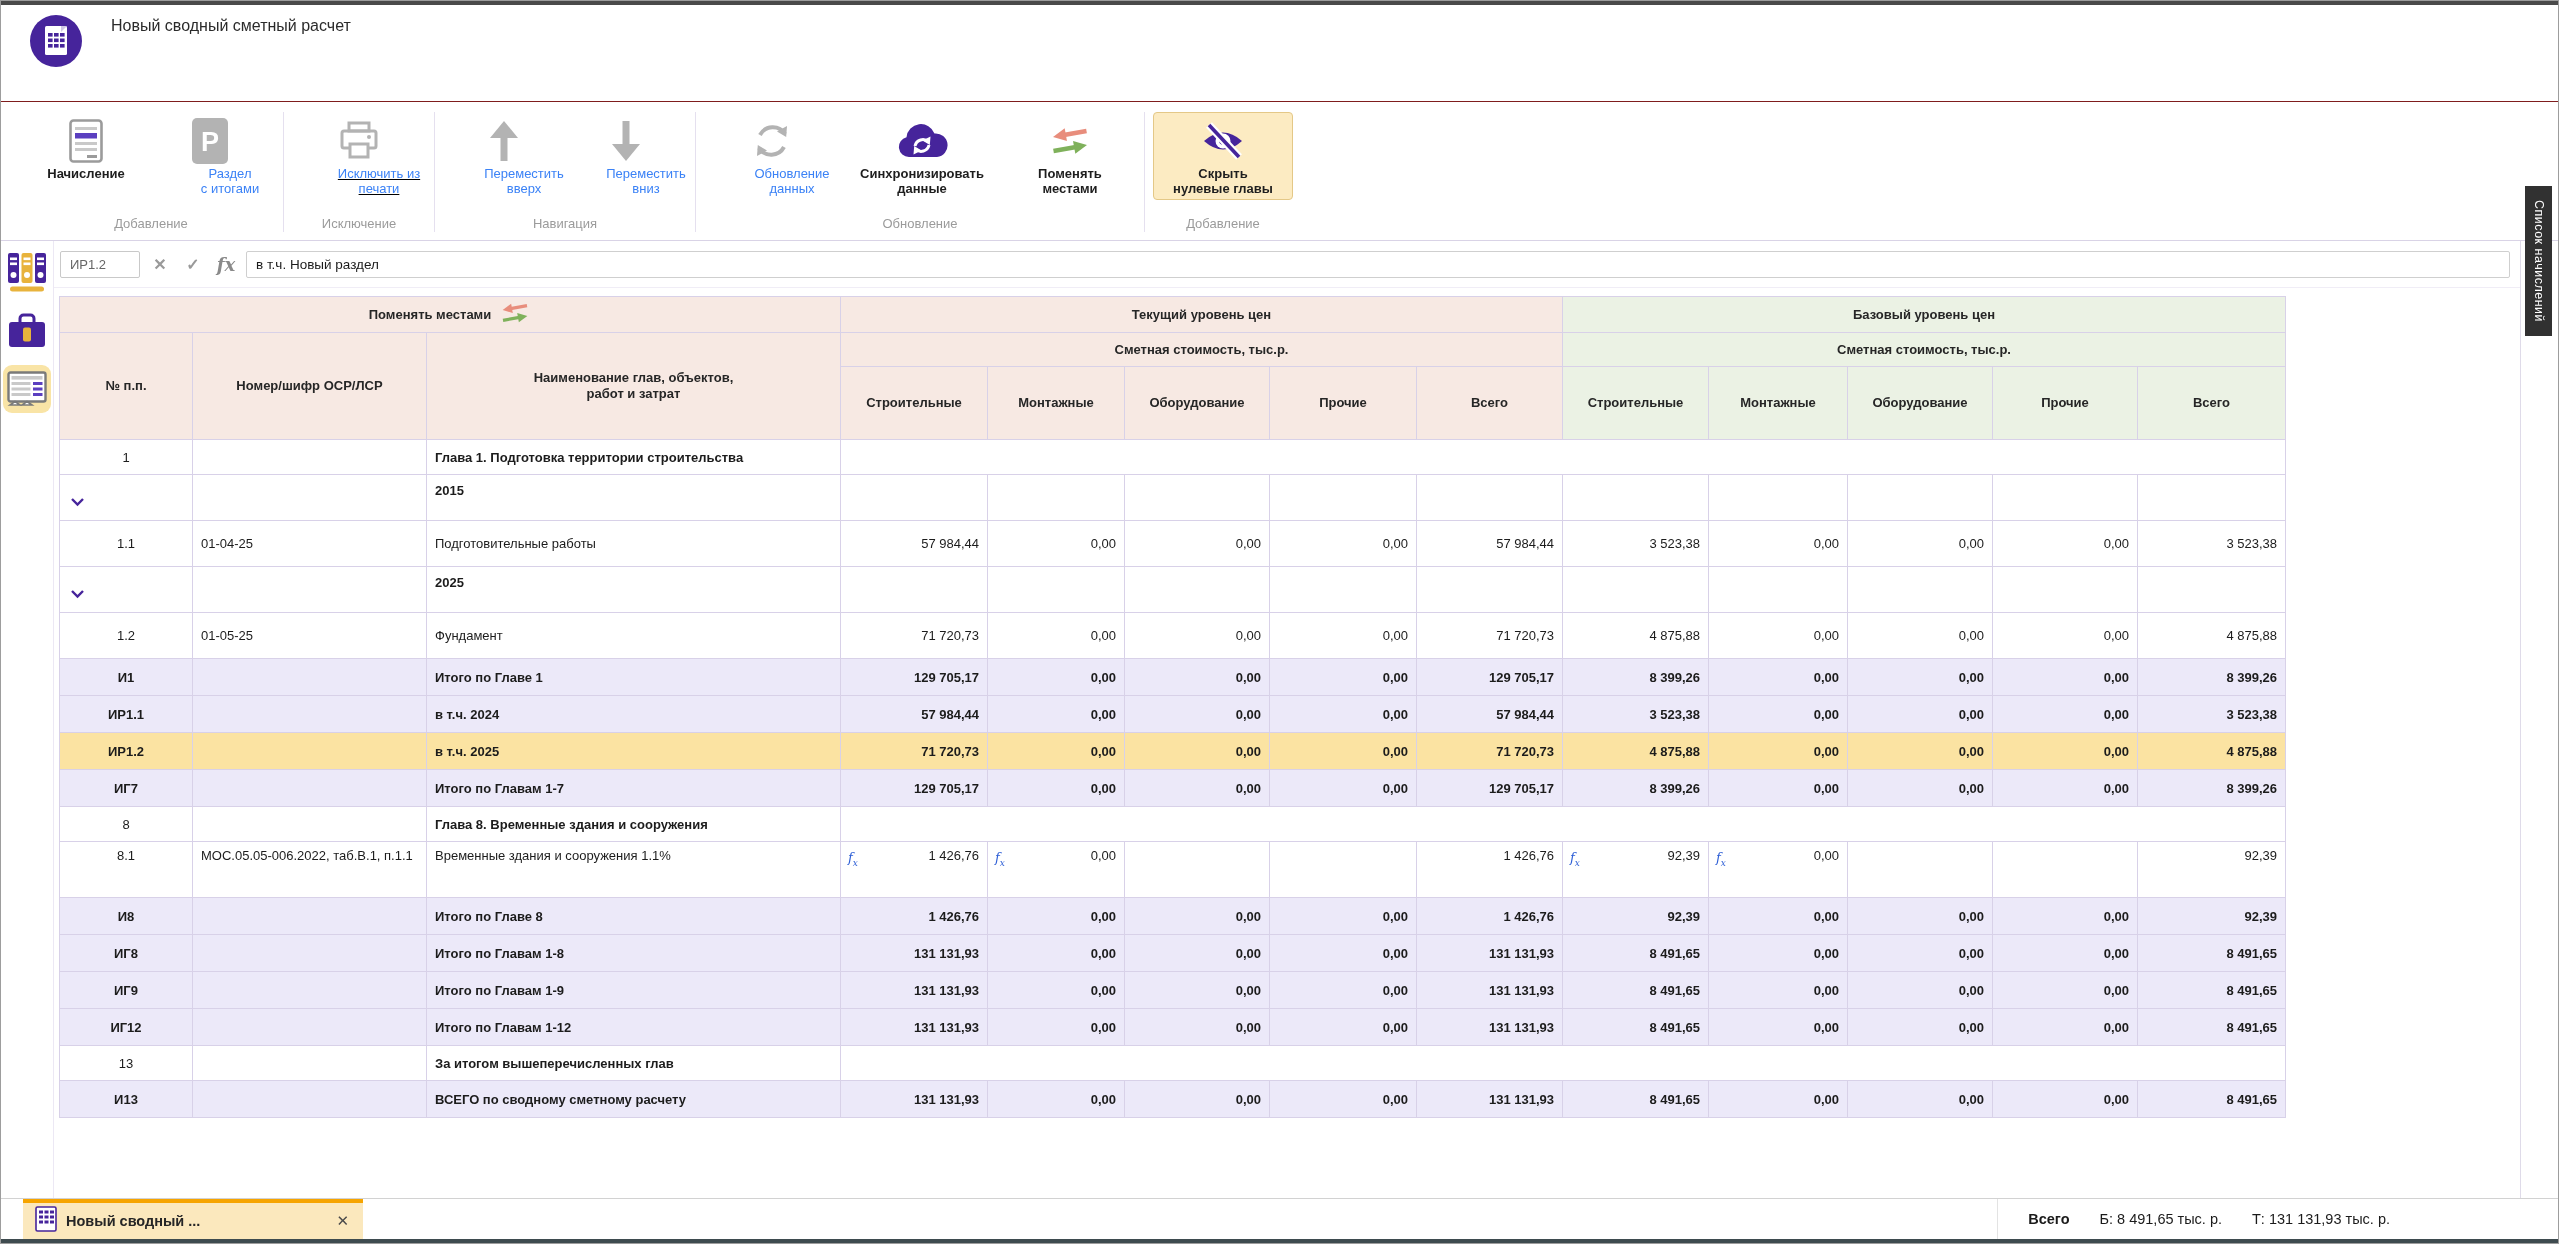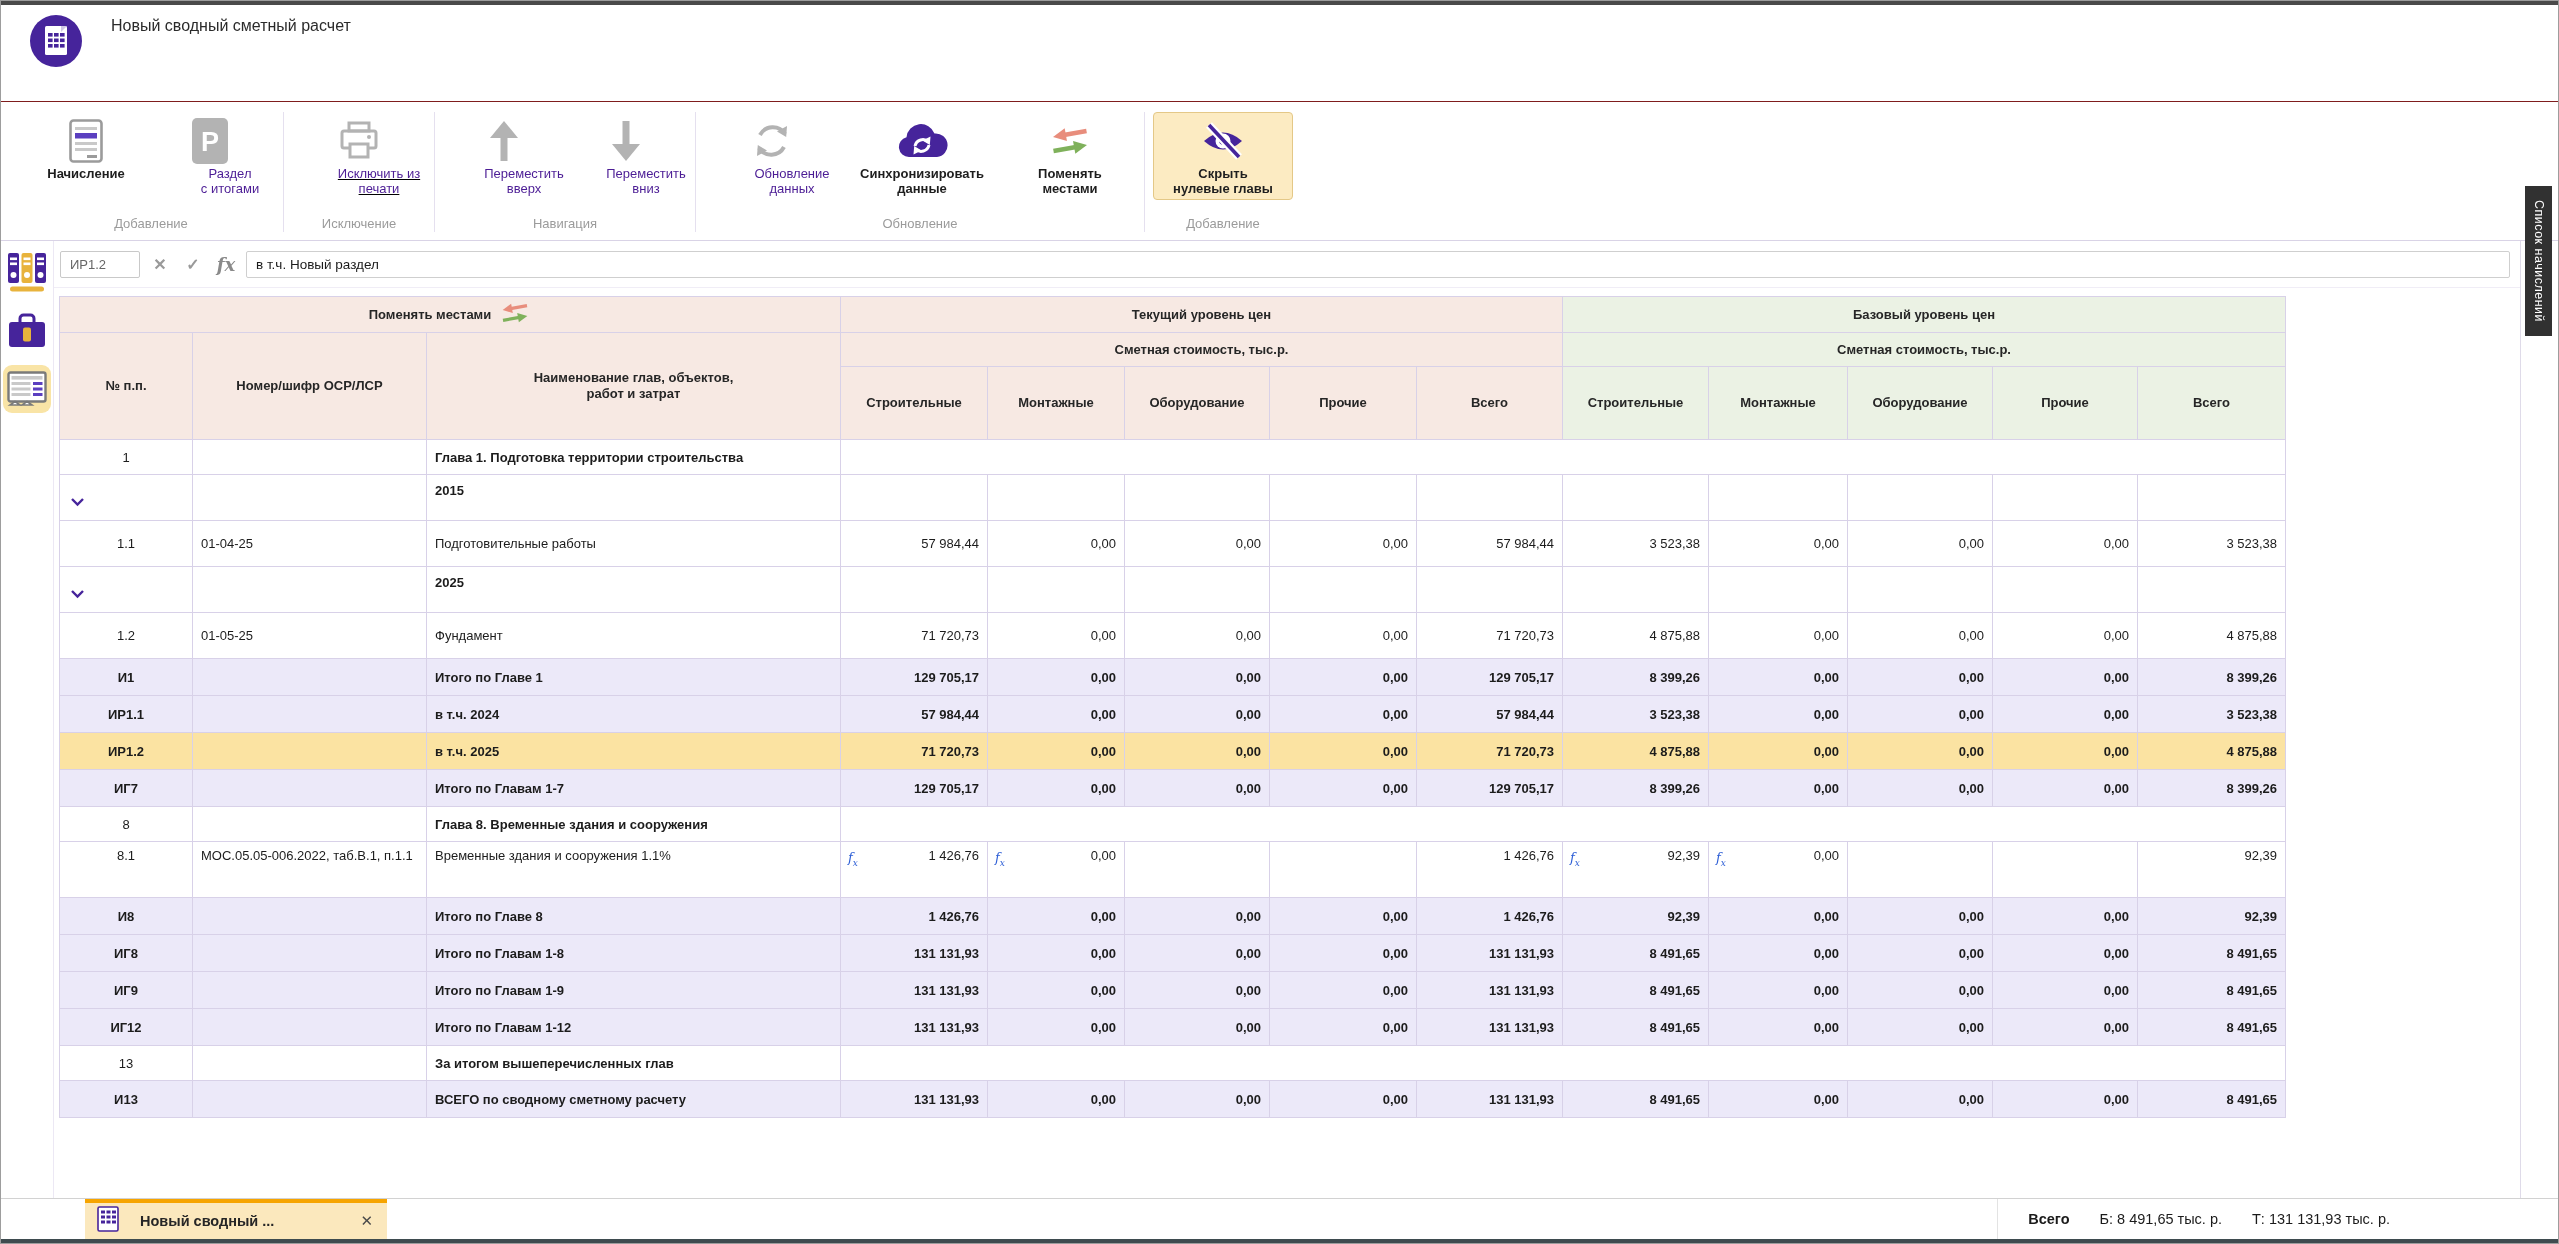--- a/index.html
+++ b/index.html
@@ -18,21 +18,21 @@
 
   
   .ribbon{height:138px;flex:none;border-bottom:1px solid #d9d3e6;display:flex;padding-left:18px;background:#fff;}
   .rgroup{display:flex;flex-direction:column;padding:0 8px;}
   .rbtns{display:flex;flex:1;align-items:flex-start;padding-top:10px;}
   .rglabel{text-align:center;color:#9b9b9b;font-size:13px;padding-bottom:9px;line-height:14px;}
   .rsep{width:1px;background:#e5e0ef;margin:10px 0 8px;flex:none;}
   .rbtn{display:flex;flex-direction:column;align-items:center;padding:3px 2px;border-radius:4px;border:1px solid transparent;}
   .rbtn .ricon{height:50px;display:flex;align-items:center;justify-content:center;flex:none;}
   .rbtn .rlabel{font-size:13px;text-align:center;line-height:15px;color:#1e1e1e;white-space:pre-line;font-weight:bold;}
-  .rbtn.disabled .rlabel{color:#4c1d95;font-weight:normal;margin-left:40px;}
+  .rbtn.disabled .rlabel{color:#3b82f6;font-weight:normal;margin-left:40px;}
   .rbtn.active{background:#FCEBC2;border:1px solid #E4C887;}
 
   
   .workspace{flex:1;display:flex;min-height:0;}
   .left-rail{width:52px;flex:none;border-right:1px solid #ece8f4;display:flex;flex-direction:column;align-items:center;padding-top:8px;gap:10px;}
   .rail-btn{width:48px;height:48px;display:flex;align-items:center;justify-content:center;border-radius:9px;}
   .rail-btn.active{background:#F9E4A6;}
   .main-col{flex:1;display:flex;flex-direction:column;min-width:0;border-right:1px solid #dfdbe9;}
   .right-rail{width:37px;flex:none;position:relative;background:#fff;}
   .vtab{position:absolute;top:-55px;left:4px;width:27px;height:150px;background:#313131;color:#fff;
@@ -77,22 +77,22 @@
   .r-selected td{background:#FBE3A2;}
   tr.tall td{height:56px;vertical-align:top;padding-top:6px;}
   .chev{display:inline-block;margin-top:10px;}
   .fx{position:absolute;left:7px;top:50%;transform:translateY(-55%);color:#2E5FD6;
      font-family:"DejaVu Serif",serif;font-style:italic;font-size:13px;font-weight:normal;}
   tr.tall .fx{top:8px;transform:none;}
   .fx sub{font-size:9px;}
 
   
   .bottom-bar{height:40px;flex:none;border-top:1px solid #d2d2d2;display:flex;align-items:stretch;background:#fff;position:relative;}
-  .doc-tab{margin-left:84px;width:302px;background:#FBE8BD;border-top:4px solid #F6A400;display:flex;align-items:center;
-    padding:0 12px;gap:21px;box-sizing:border-box;}
+  .doc-tab{margin-left:22px;width:340px;background:#FBE8BD;border-top:4px solid #F6A400;display:flex;align-items:center;
+    padding:0 12px;gap:9px;box-sizing:border-box;}
   .doc-tab .dlabel{font-size:14.5px;font-weight:bold;color:#262626;white-space:nowrap;overflow:hidden;flex:1;}
   .doc-close{font-size:15px;color:#4a4a4a;padding:0 2px;}
   .status{margin-left:auto;margin-right:168px;display:flex;align-items:center;gap:30px;font-size:14.5px;color:#1b1b1b;
     border-left:1px solid #e3e3e3;padding-left:30px;}
   .status .stotal{font-weight:bold;}
 </style>
 </head>
 <body>
 
 <div class="window">

